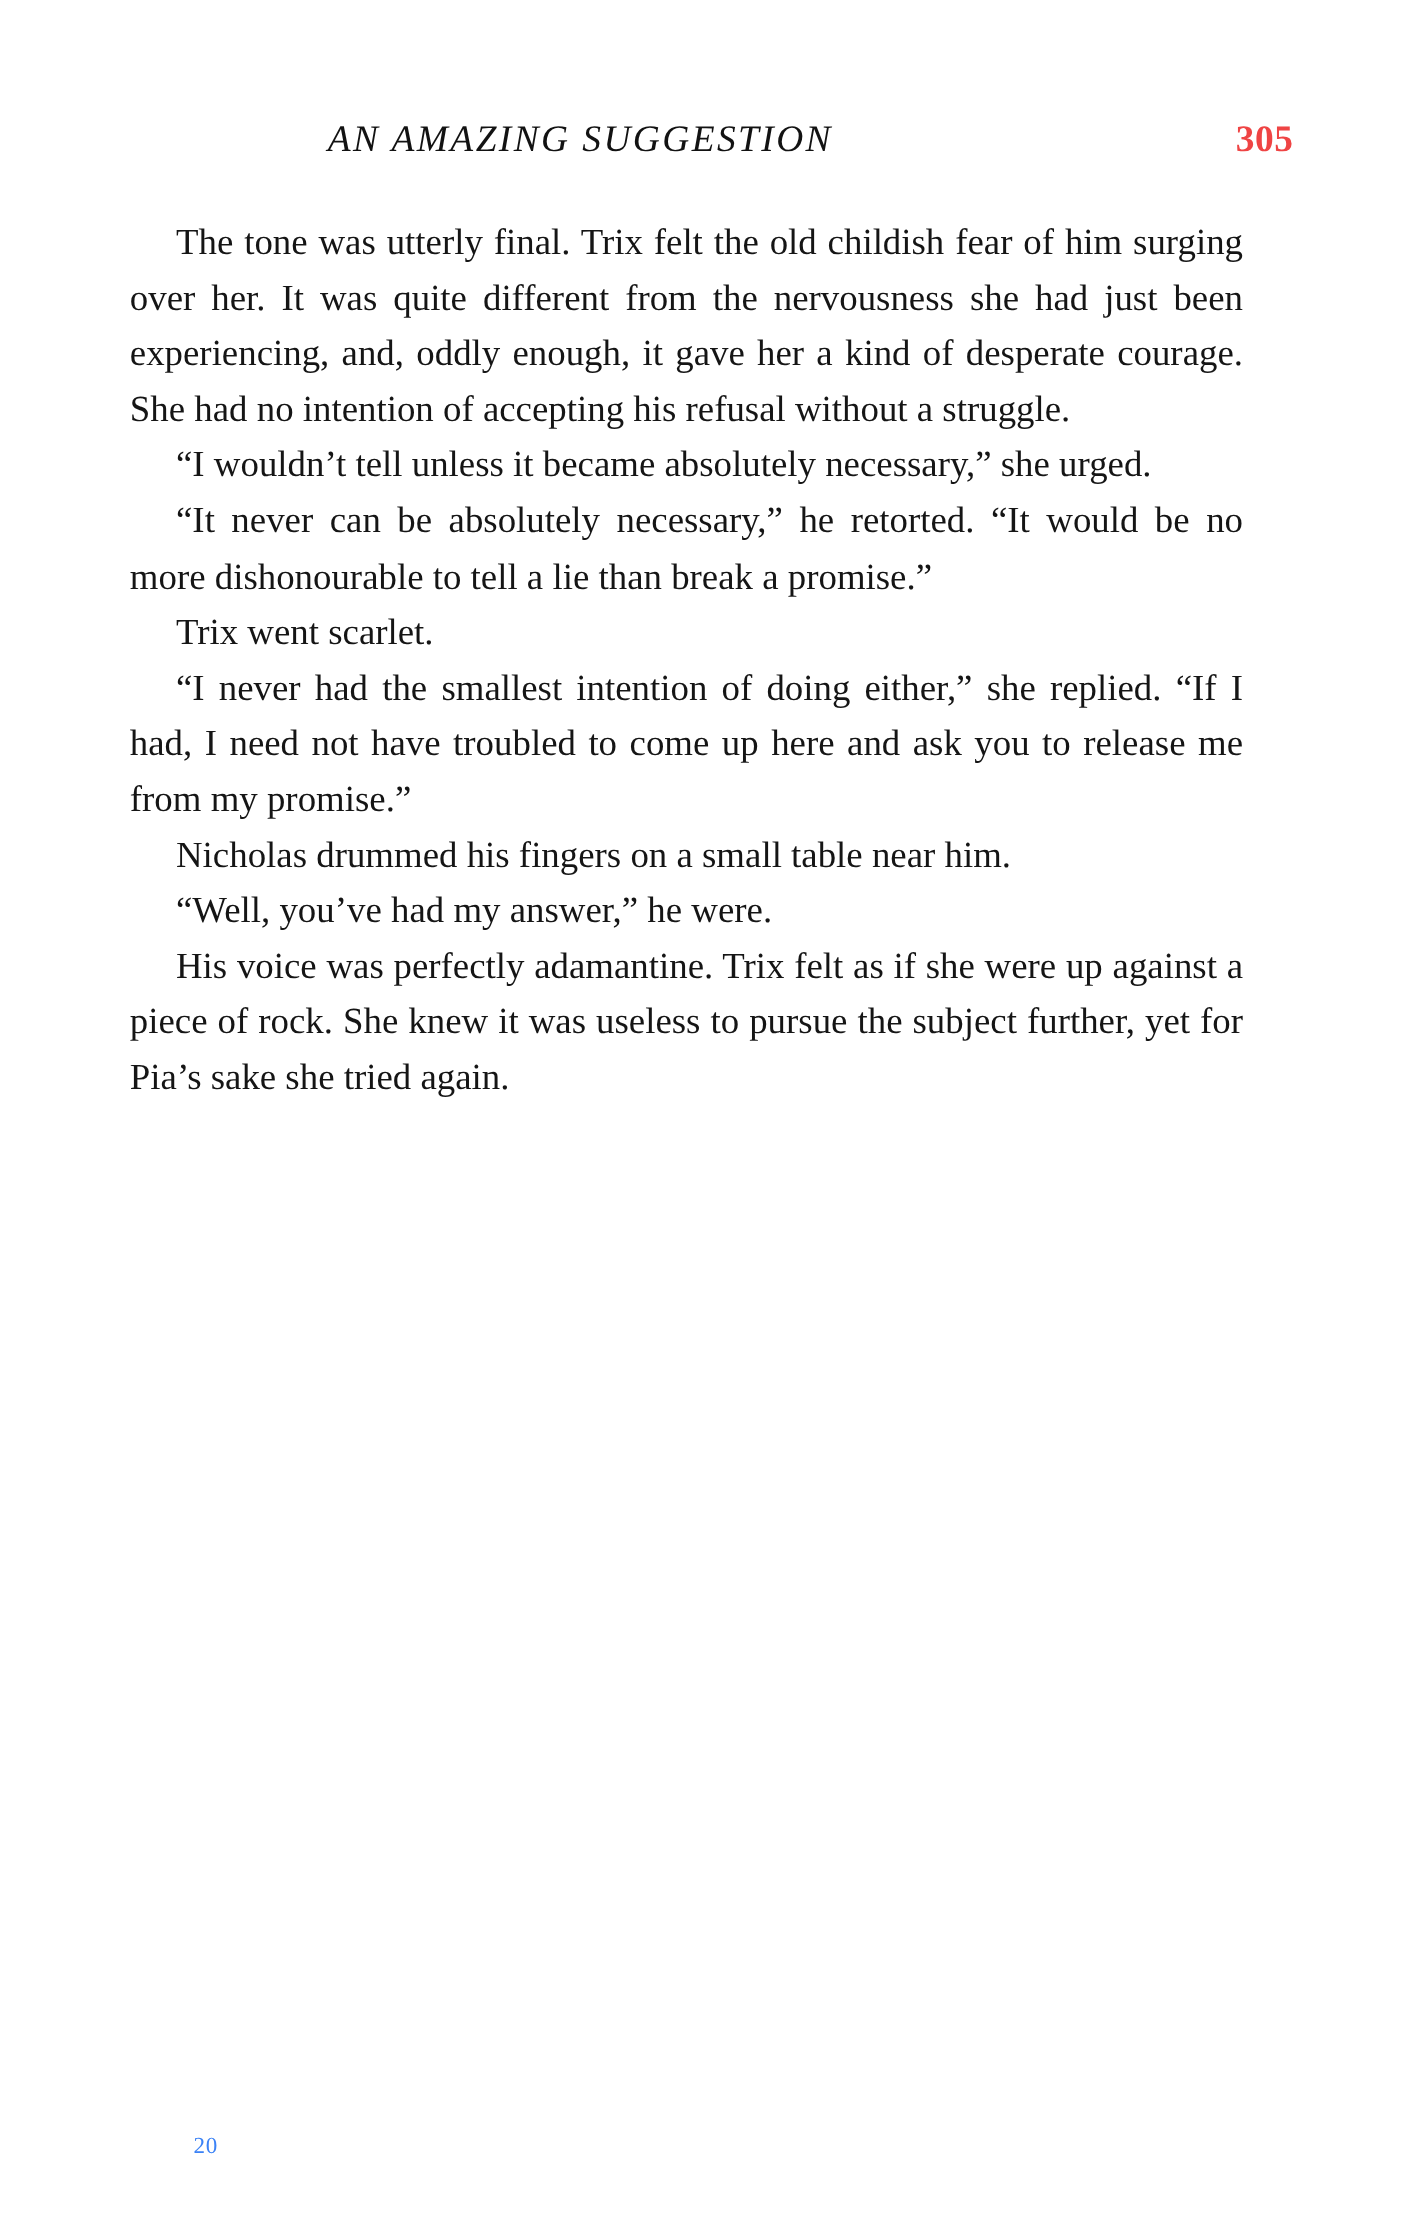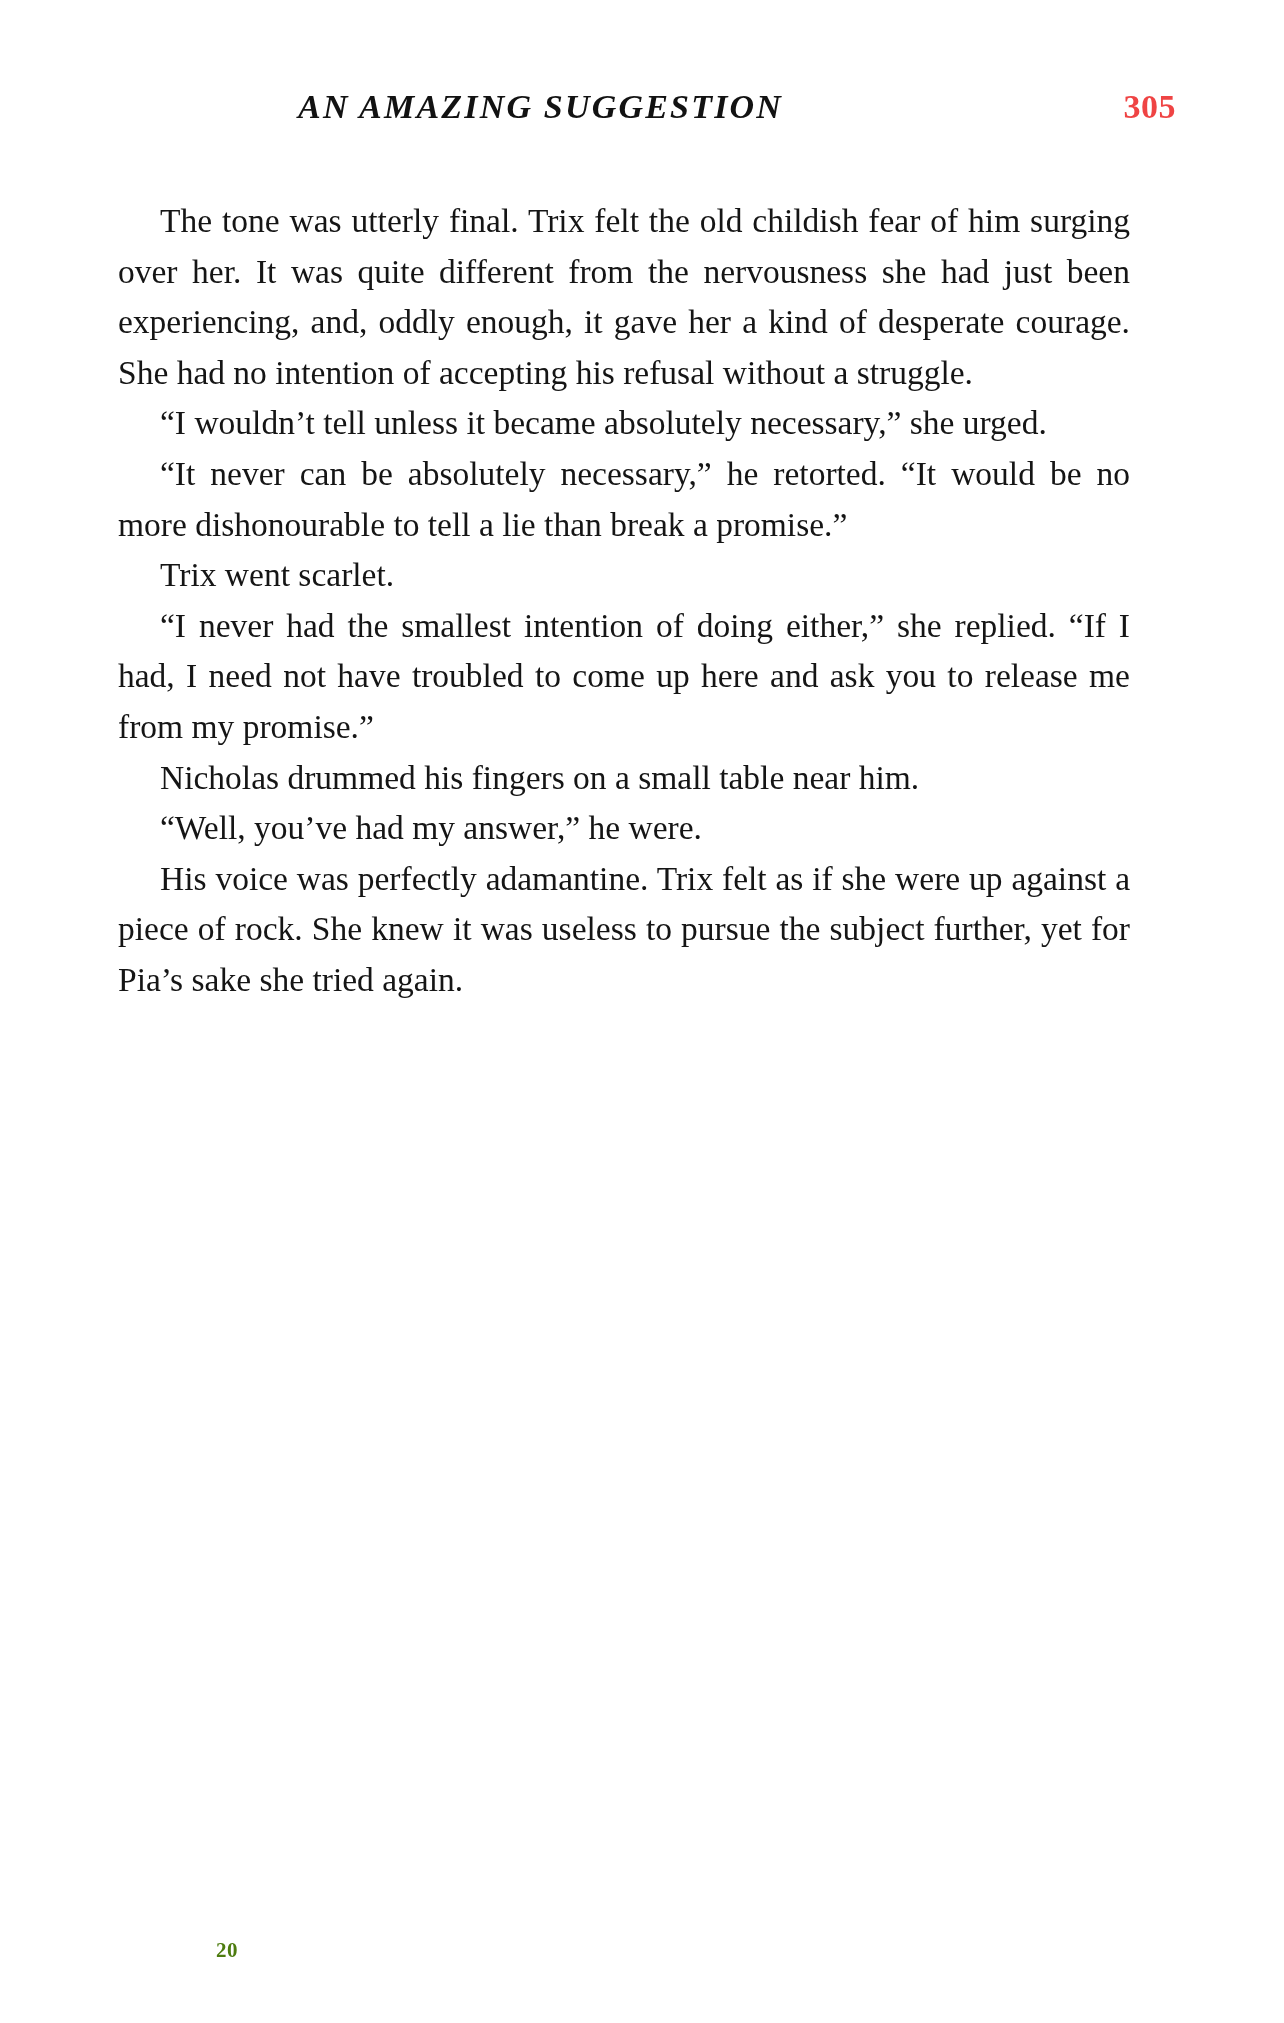--- a/index.html
+++ b/index.html
@@ -27,26 +27,27 @@
     top: 88px;
     left: 118px;
     right: 108px;
     display: flex;
     align-items: baseline;
     justify-content: space-between;
   }
   .running-title {
     font-family: "Liberation Serif", serif;
     font-style: italic;
-    font-weight: 700;
+    font-weight: 400;
     font-size: 34px;
     letter-spacing: 2.2px;
     color: #121212;
     
     margin-left: 180px;
+    margin-top: 20px;
   }
   .folio {
     font-family: "Liberation Serif", serif;
     font-weight: 700;
     font-size: 34px;
     letter-spacing: 0.5px;
     color: #ef4444;
   }
   .body-text {
     position: absolute;
@@ -64,25 +65,24 @@
     text-indent: 0;
   }
   .body-text p.indent {
     text-indent: 42px;
   }
   .signature {
     position: absolute;
     left: 176px;
     top: 1938px;
     font-family: "Liberation Serif", serif;
-    font-weight: 700;
+    font-weight: 400;
     font-size: 21px;
     letter-spacing: 0.5px;
-    color: #4d7c0f;
-    margin-left: 40px;
+    color: #3b82f6;
   }
 </style>
 </head>
 <body>
 
 <div class="page">
 
   <div class="header">
     <div class="running-title">AN AMAZING SUGGESTION</div>
     <div class="folio">305</div>

